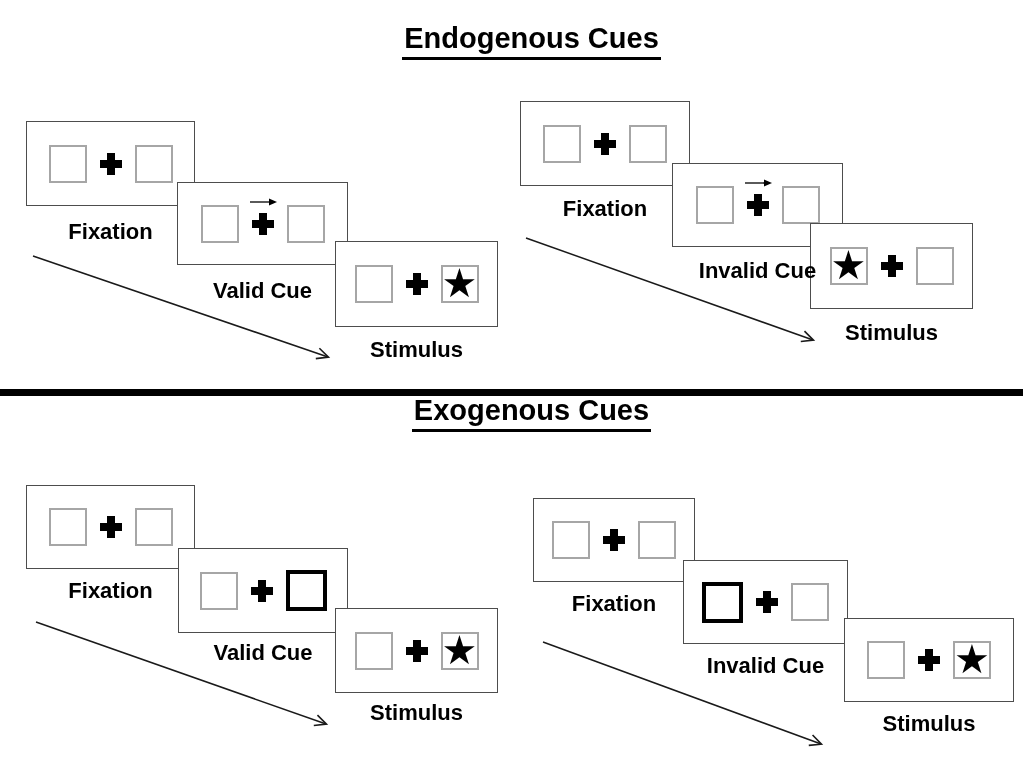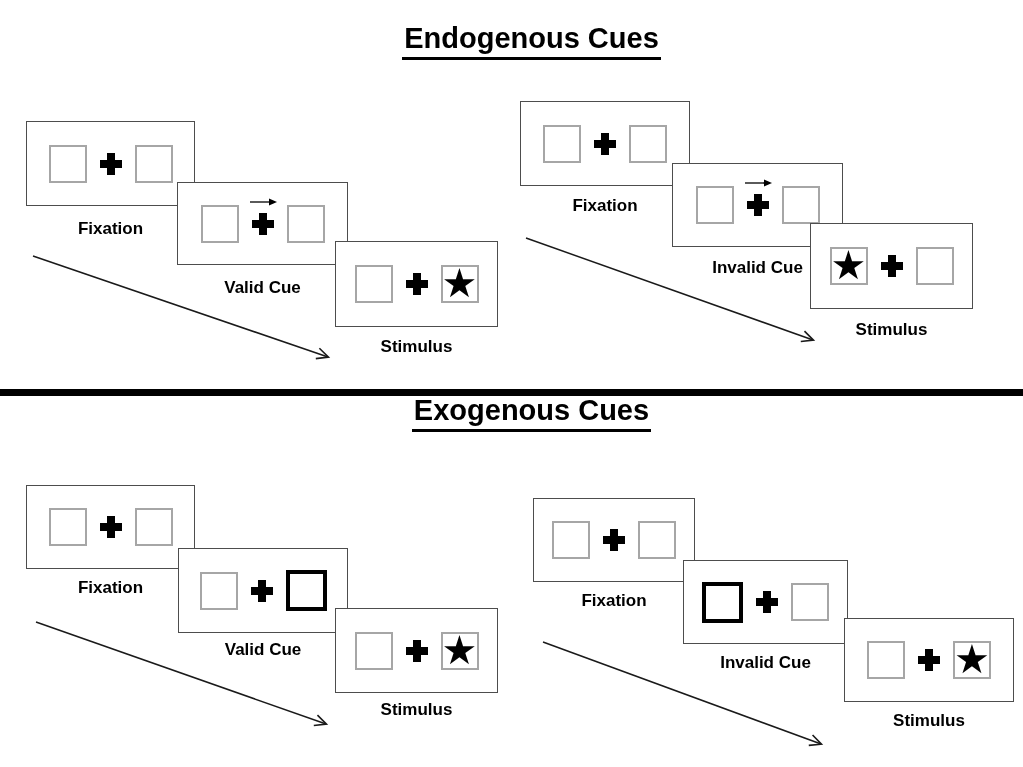--- a/index.html
+++ b/index.html
@@ -63,21 +63,21 @@
   }
   .plus::after{
     content:"";position:absolute;left:0;top:7px;width:22px;height:8px;background:#000;
   }
   .cue-arrow{
     position:absolute;left:-2px;top:-16px;
   }
   .plabel{
     position:absolute;
     text-align:center;
-    font-size:17px;font-weight:bold;
+    font-size:22px;font-weight:bold;
     z-index:6;
     white-space:nowrap;
   }
   .seq-arrow{position:absolute;z-index:0;}
 </style>
 </head>
 <body>
 
 <div id="canvas">
 

